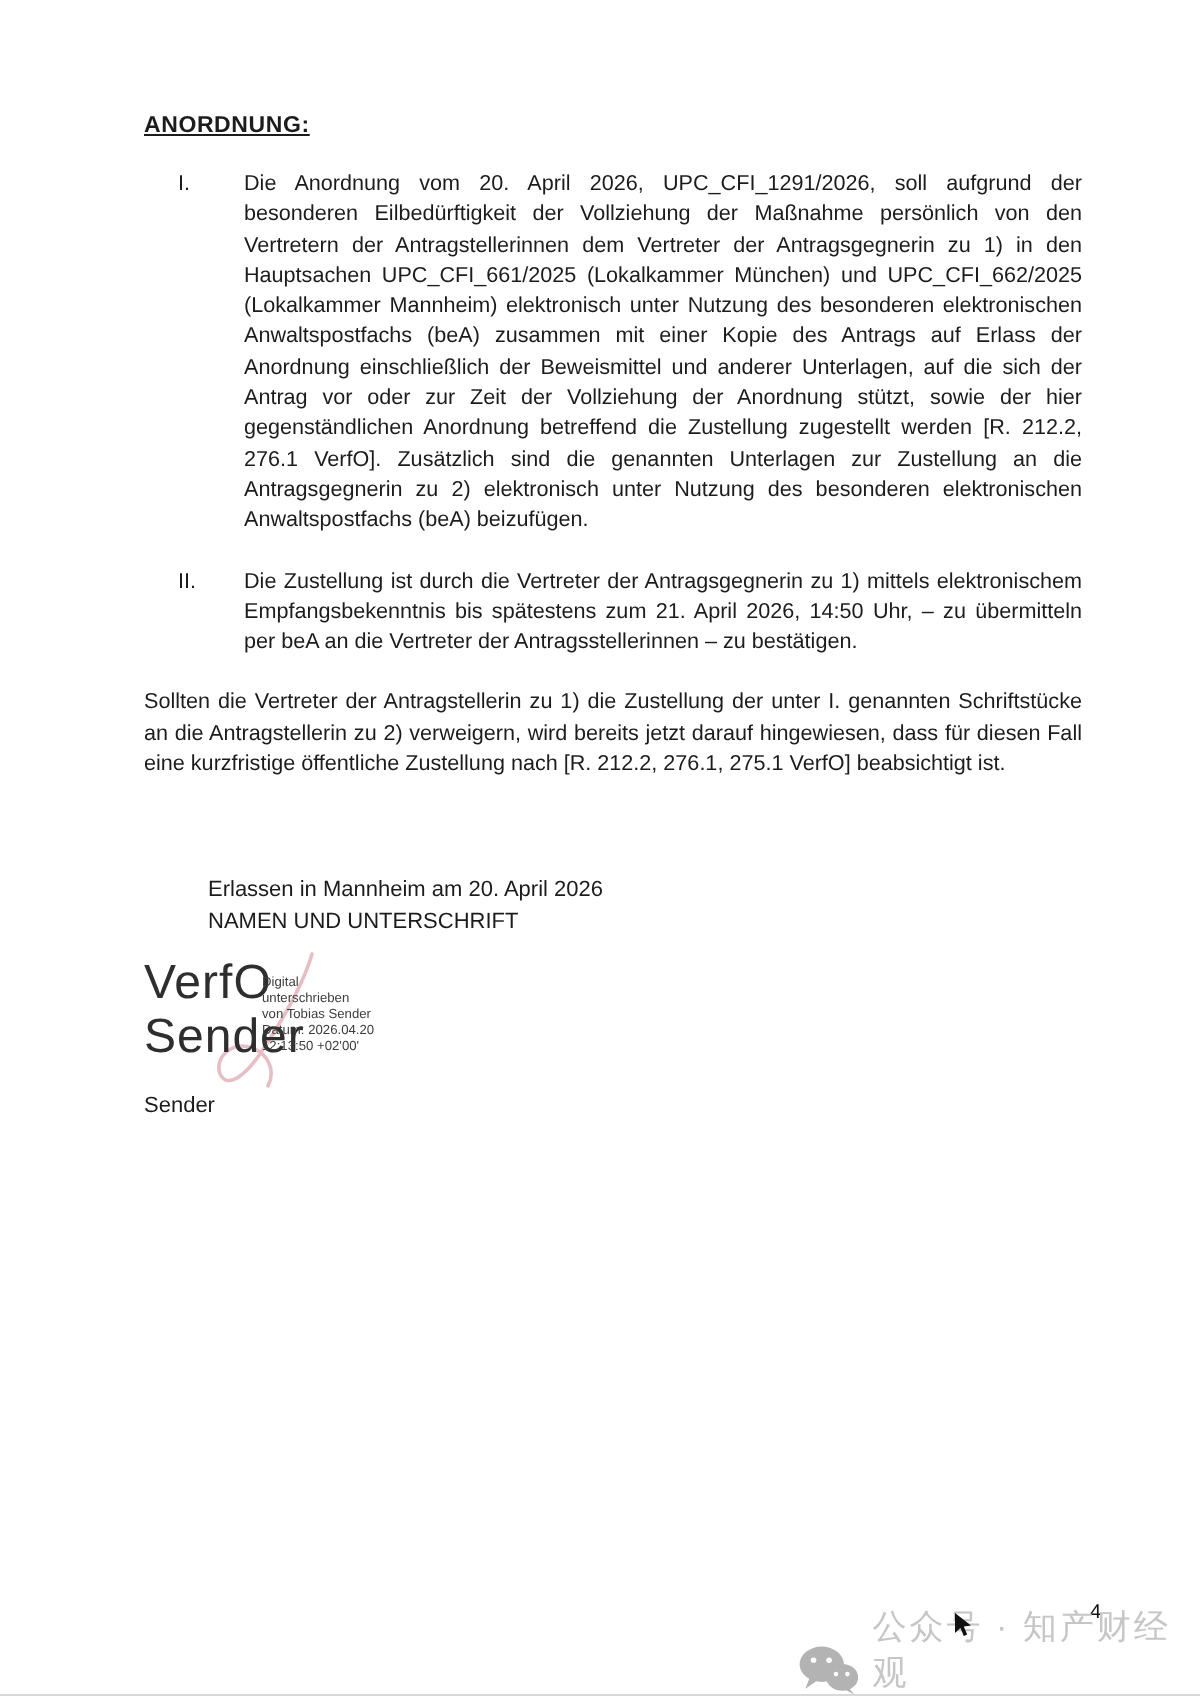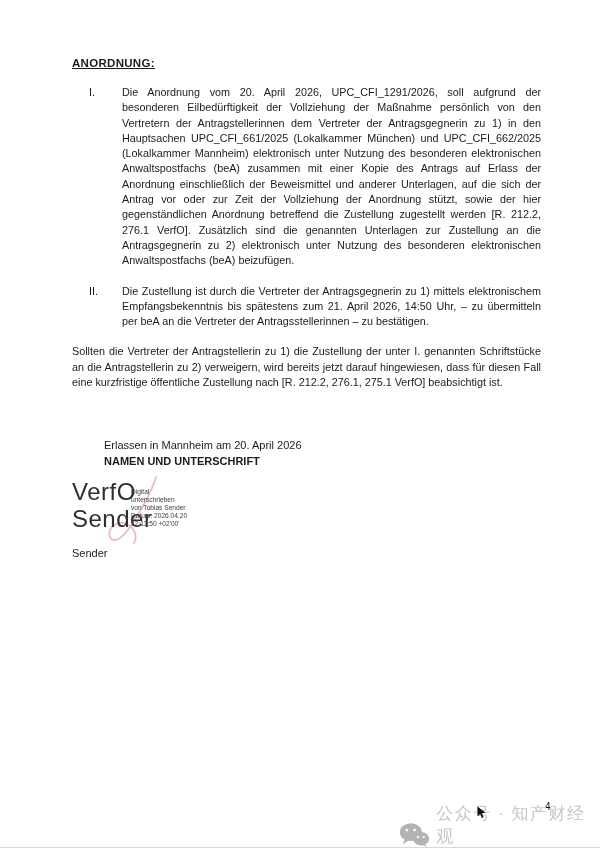--- a/index.html
+++ b/index.html
@@ -42,21 +42,21 @@
     text-align: justify;
   }
 
   .issued-block {
     position: absolute;
     left: 72px; top: 438px;
     font-size: 11px;
     line-height: 15.5px;
     margin-left: 32px;
   }
-  .issued-block .names-heading { font-weight: bold; }
+  .issued-block .names-heading { font-weight: normal; }
 
   
   .signature-block {
     position: absolute;
     left: 72px; top: 479px;
     width: 240px; height: 72px;
   }
   .sig-scribble {
     position: absolute;
     left: 18px; top: -4px;

